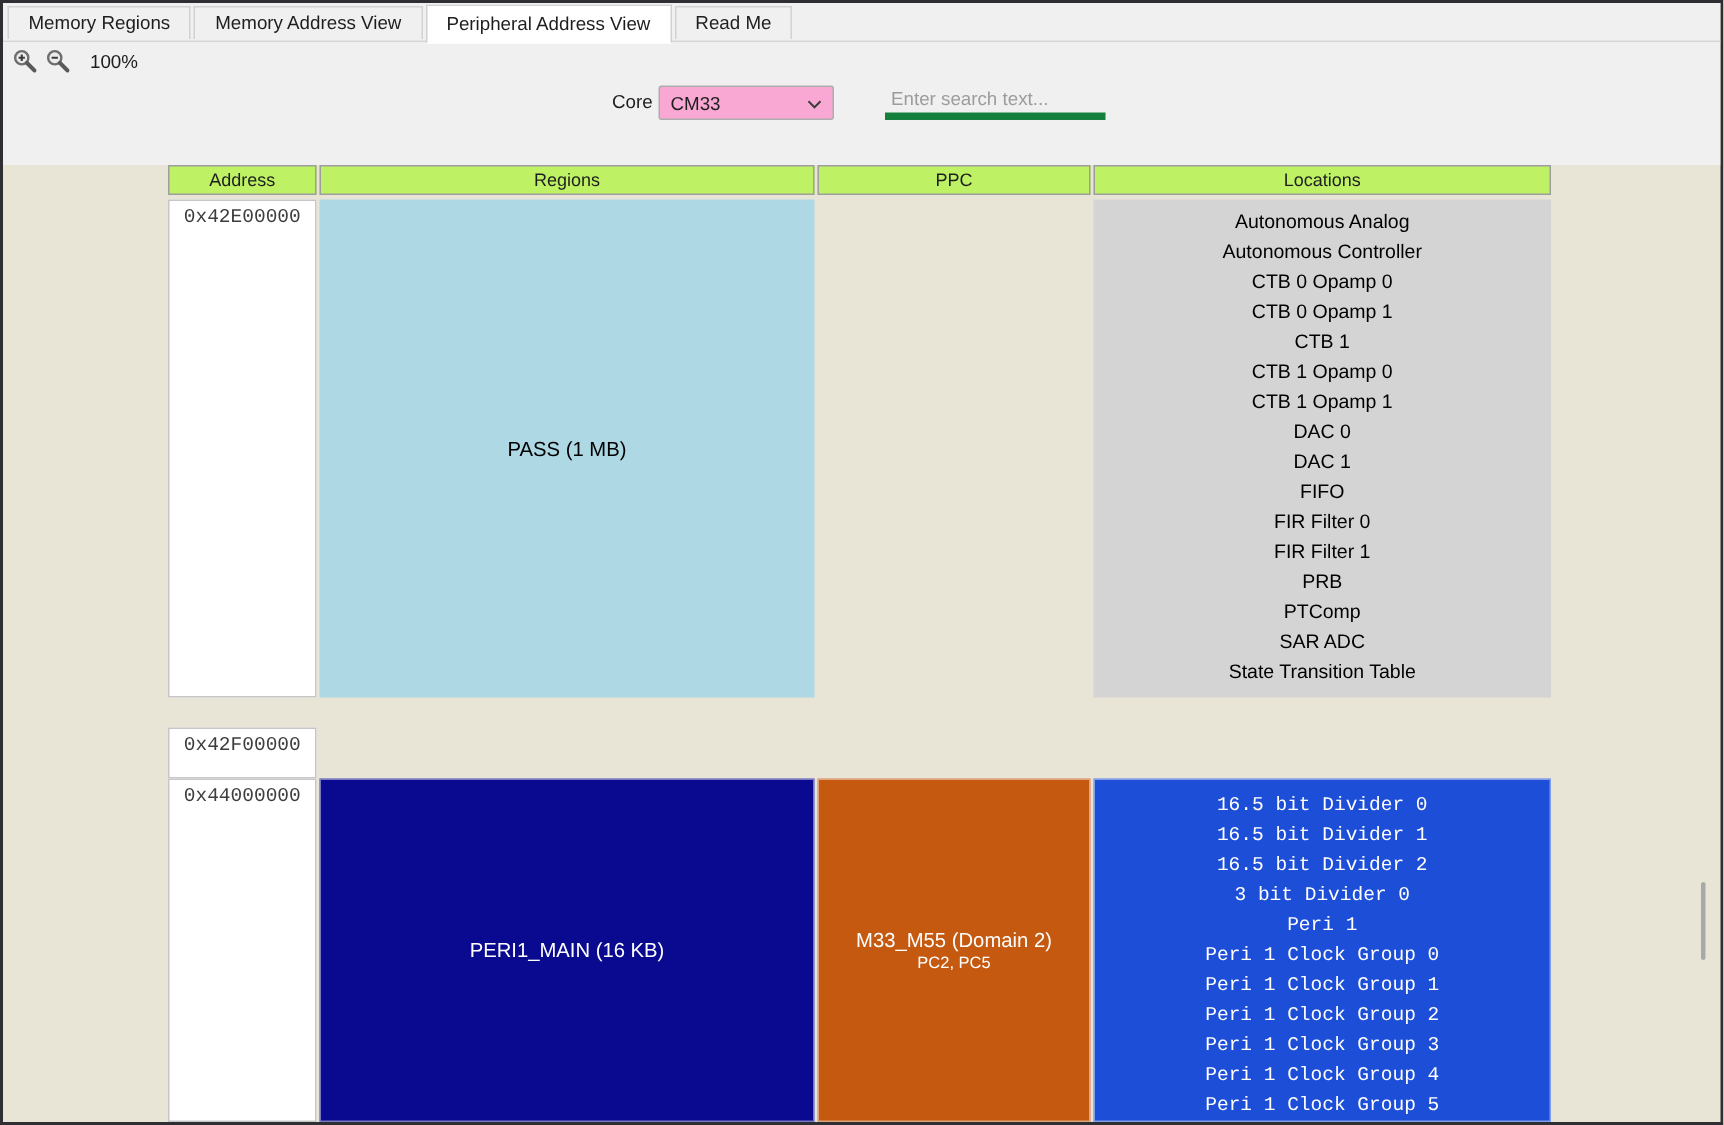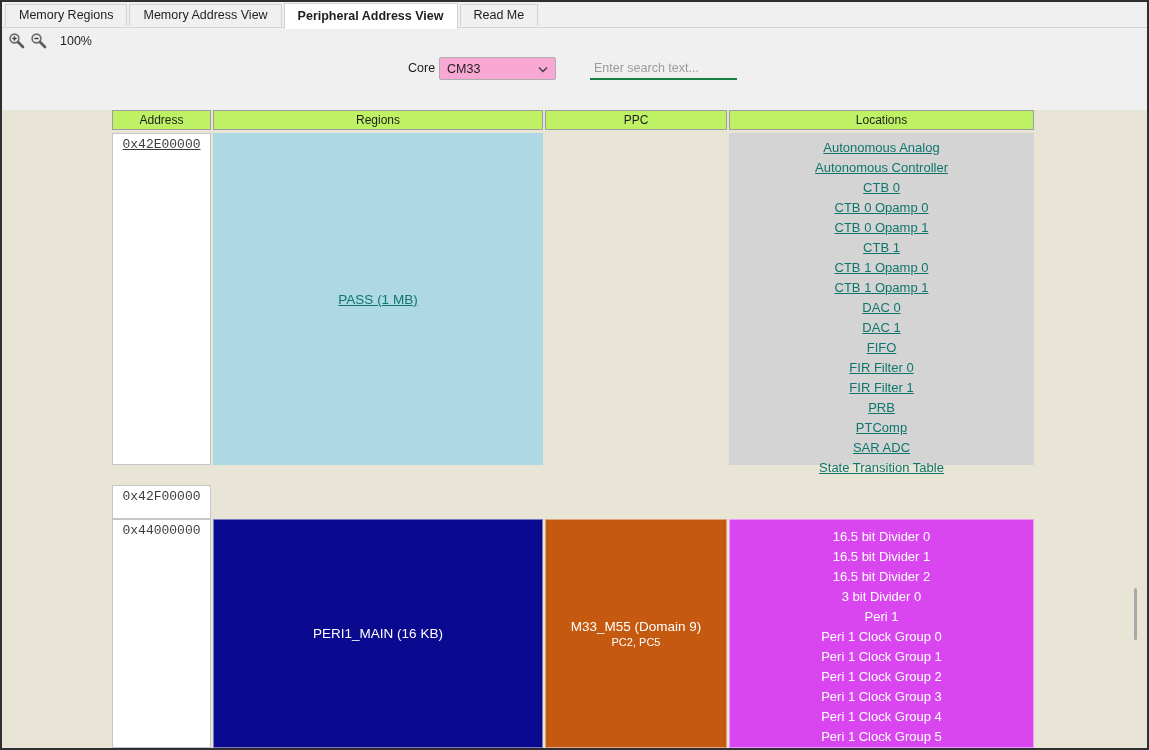--- a/index.html
+++ b/index.html
@@ -35,40 +35,39 @@
     border: 1px solid #d2d2d2; border-bottom: none;
     margin-right: 2px;
     white-space: nowrap;
     cursor: default;
   }
   .tab.active {
     height: 26px; line-height: 25px;
     background: #ffffff;
     position: relative; top: 1px;
     border-bottom: 1px solid #ffffff;
-    font-weight: bold;
   }
 
   
   .zoombar { position: absolute; left: 6px; top: 28px; height: 22px; display: flex; align-items: center; }
   .tool-icon { width: 18px; height: 18px; margin-right: 4px; display: inline-block; }
   .zoom-level { font-size: 12.5px; color: #1e1e1e; margin-left: 8px; }
 
   
   .controls { position: absolute; left: 0; top: 55px; width: 100%; height: 24px; }
   .core-label { position: absolute; left: 406px; top: 4px; font-size: 12.5px; color: #1e1e1e; }
   .core-select {
     position: absolute; left: 437px; top: 0; width: 117px; height: 23px;
     background: #f9a8d4; border: 1px solid #adadad; border-radius: 2px;
     display: flex; align-items: center; justify-content: space-between;
     padding: 0 7px; font-size: 12.5px; color: #1e1e1e; cursor: default;
   }
   .search-input {
     position: absolute; left: 588px; top: 0; width: 147px; height: 23px;
-    background: transparent; border: none; border-bottom: 2px solid #15803d;
+    background: transparent; border: none; border-bottom: 5px solid #15803d;
     font-size: 12.5px; color: #1e1e1e; padding: 0 4px; outline: none;
     font-family: "Liberation Sans", sans-serif;
   }
   .search-input::placeholder { color: #9c9c9c; }
 
   
   .hdr-cell {
     position: absolute; top: 108px; height: 20px;
     background: #bef264; border: 1px solid #9e9e9e;
     font-size: 12px; color: #1e1e1e;
@@ -79,21 +78,21 @@
   .col-ppc       { left: 543px; width: 182px; }
   .col-locations { left: 727px; width: 305px; }
 
   .addr-cell {
     position: absolute; left: 110px; width: 99px;
     background: #ffffff; border: 1px solid #c6c6c6;
     font-family: "Liberation Mono", monospace;
     font-size: 13px; color: #3d3d3d;
     text-align: center; padding-top: 3px;
   }
-  .row1 { top: 131px; height: 332px; text-decoration: underline; }
+  .row1 { top: 131px; height: 332px; }
   .row2 { top: 483px; height: 34px; }
   .row3 { top: 517px; height: 229px; }
 
   .block { position: absolute; }
   .block.bordered { border: 1px solid rgba(255,255,255,0.45); }
   .region-block {
     left: 211px; width: 330px;
     display: flex; align-items: center; justify-content: center;
     font-size: 13.5px;
   }
@@ -104,21 +103,21 @@
   }
   .ppc-sub { font-size: 11px; margin-top: 2px; }
   .loc-block {
     left: 727px; width: 305px;
     font-size: 13px; text-align: center;
   }
   .loc-pad1 { padding-top: 5px; }
   .loc-pad3 { padding-top: 7px; }
   .loc-item { line-height: 20px; white-space: nowrap; }
 
-  .text-dark  { color: #0f766e; }
+  .text-dark  { color: #000000; }
   .text-light { color: #ffffff; }
 
   
   .scroll-thumb {
     position: absolute; left: 1132px; top: 586px; width: 3px; height: 52px;
     background: #a9a9a9; border-radius: 2px;
   }
 </style>
 </head>
 <body>
@@ -172,21 +171,20 @@
   <div class="hdr-cell col-regions">Regions</div>
   <div class="hdr-cell col-locations">Locations</div>
 
   <div class="addr-cell row1">0x42E00000</div>
   <div class="block region-block row1 text-dark" style="background-color: rgb(173, 216, 228);">
     <span>PASS (1 MB)</span>
   </div>
   <div class="block loc-block loc-pad1 row1 text-dark" style="background-color: rgb(212, 212, 212);">
       <div class="loc-item">Autonomous Analog</div>
       <div class="loc-item">Autonomous Controller</div>
-      <div class="loc-item">CTB 0</div>
       <div class="loc-item">CTB 0 Opamp 0</div>
       <div class="loc-item">CTB 0 Opamp 1</div>
       <div class="loc-item">CTB 1</div>
       <div class="loc-item">CTB 1 Opamp 0</div>
       <div class="loc-item">CTB 1 Opamp 1</div>
       <div class="loc-item">DAC 0</div>
       <div class="loc-item">DAC 1</div>
       <div class="loc-item">FIFO</div>
       <div class="loc-item">FIR Filter 0</div>
       <div class="loc-item">FIR Filter 1</div>
@@ -196,24 +194,24 @@
       <div class="loc-item">State Transition Table</div>
     </div>
 
   <div class="addr-cell row2">0x42F00000</div>
 
   <div class="addr-cell row3">0x44000000</div>
   <div class="block bordered region-block row3 text-light" style="background-color: rgb(10, 10, 145);">
     <span>PERI1_MAIN (16 KB)</span>
   </div>
   <div class="block bordered ppc-block row3 text-light" style="background-color: rgb(196, 89, 15);">
-    <span>M33_M55 (Domain 9)</span>
+    <span>M33_M55 (Domain 2)</span>
     <span class="ppc-sub">PC2, PC5</span>
   </div>
-  <div class="block bordered loc-block loc-pad3 row3 text-light" style="background-color: #d946ef;">
+  <div class="block bordered loc-block loc-pad3 row3 text-light" style="background-color: #1d4ed8; font-family: Liberation Mono, monospace;">
       <div class="loc-item">16.5 bit Divider 0</div>
       <div class="loc-item">16.5 bit Divider 1</div>
       <div class="loc-item">16.5 bit Divider 2</div>
       <div class="loc-item">3 bit Divider 0</div>
       <div class="loc-item">Peri 1</div>
       <div class="loc-item">Peri 1 Clock Group 0</div>
       <div class="loc-item">Peri 1 Clock Group 1</div>
       <div class="loc-item">Peri 1 Clock Group 2</div>
       <div class="loc-item">Peri 1 Clock Group 3</div>
       <div class="loc-item">Peri 1 Clock Group 4</div>

